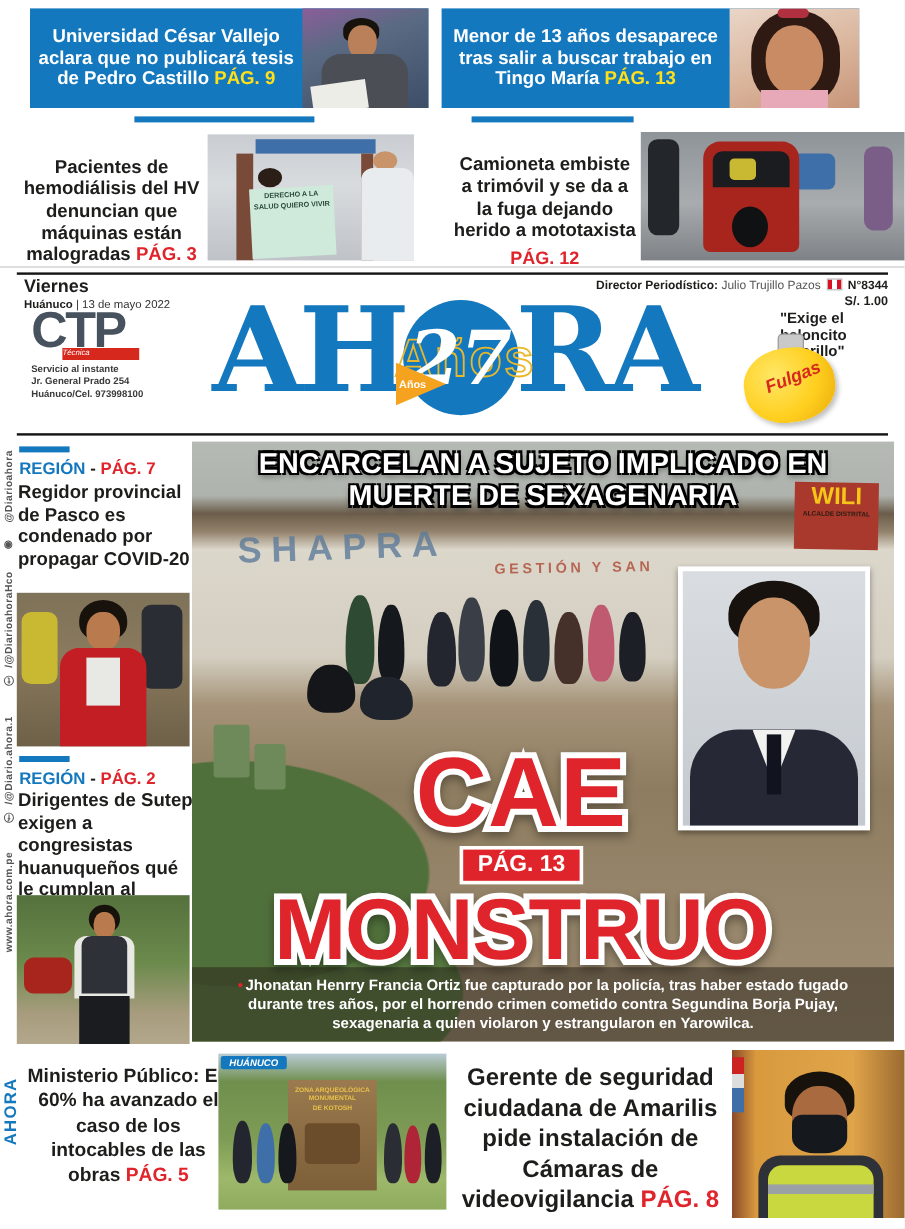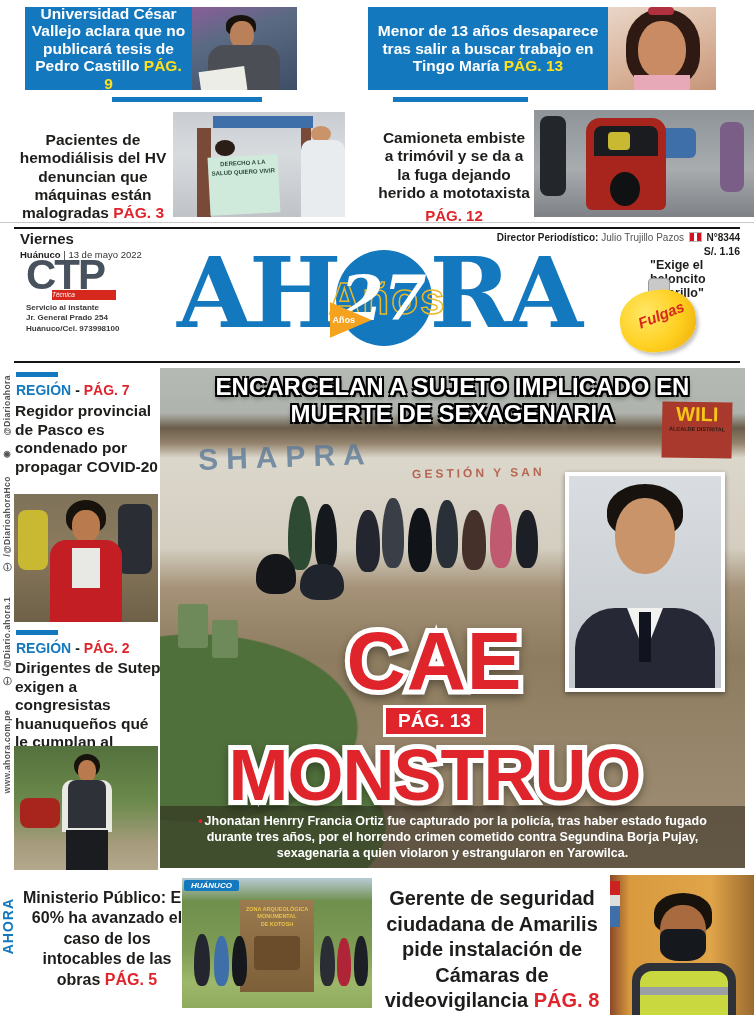--- a/index.html
+++ b/index.html
@@ -130,21 +130,21 @@
      font-size:8px;padding:1px 7px;border-radius:2px;z-index:2;}
   .monument{position:absolute;background:linear-gradient(180deg,#9A7A4E,#7D5F39);text-align:center;
      padding-top:6px;}
   .monument div{color:#E8C24A;font-weight:700;font-size:5.5px;line-height:1.35;}
 </style>
 </head>
 <body>
 
 <div class="page">
 
-  <div class="bluebox" style="left:25px;top:7px;width:272px;height:83px;">
+  <div class="bluebox" style="left:25px;top:7px;width:332px;height:83px;">
     <div class="txt">
       <div><span>Universidad César Vallejo aclara que no publicará tesis de Pedro Castillo</span>
         <span class="pg-yellow">PÁG. 9</span></div>
     </div>
     <div class="boxphoto" style="width:105px;background:linear-gradient(160deg,#8A5E9A 0%,#5A6A82 35%,#3E4E66 100%);">
       <div class="abs" style="left:34px;top:8px;width:30px;height:20px;background:#17120c;border-radius:50% 50% 30% 30%;"></div>
       <div class="abs" style="left:38px;top:14px;width:24px;height:28px;background:#B9805A;border-radius:46%;"></div>
       <div class="abs" style="left:16px;top:38px;width:72px;height:45px;background:#4B4F55;border-radius:16px 16px 0 0;"></div>
       <div class="abs" style="left:8px;top:62px;width:46px;height:24px;background:#EDEDE8;transform:rotate(-8deg);"></div>
     </div>
@@ -202,21 +202,21 @@
     <b>Huánuco</b>
     <span>|</span>
     <span>13 de mayo 2022</span>
   </div>
   <div class="dirline">
     <b>Director Periodístico:</b>
     <span>Julio Trujillo Pazos</span>
     <span class="flag"></span>
     <b>N°8344</b>
   </div>
-  <div class="price">S/. 1.16</div>
+  <div class="price">S/. 1.00</div>
 
   <div class="ctp">
     <div class="name">CTP</div>
     <div class="banner">Técnica</div>
     <div class="addr">
       <div>Servicio al instante</div>
       <div>Jr. General Prado 254</div>
       <div>Huánuco/Cel. 973998100</div>
     </div>
   </div>

